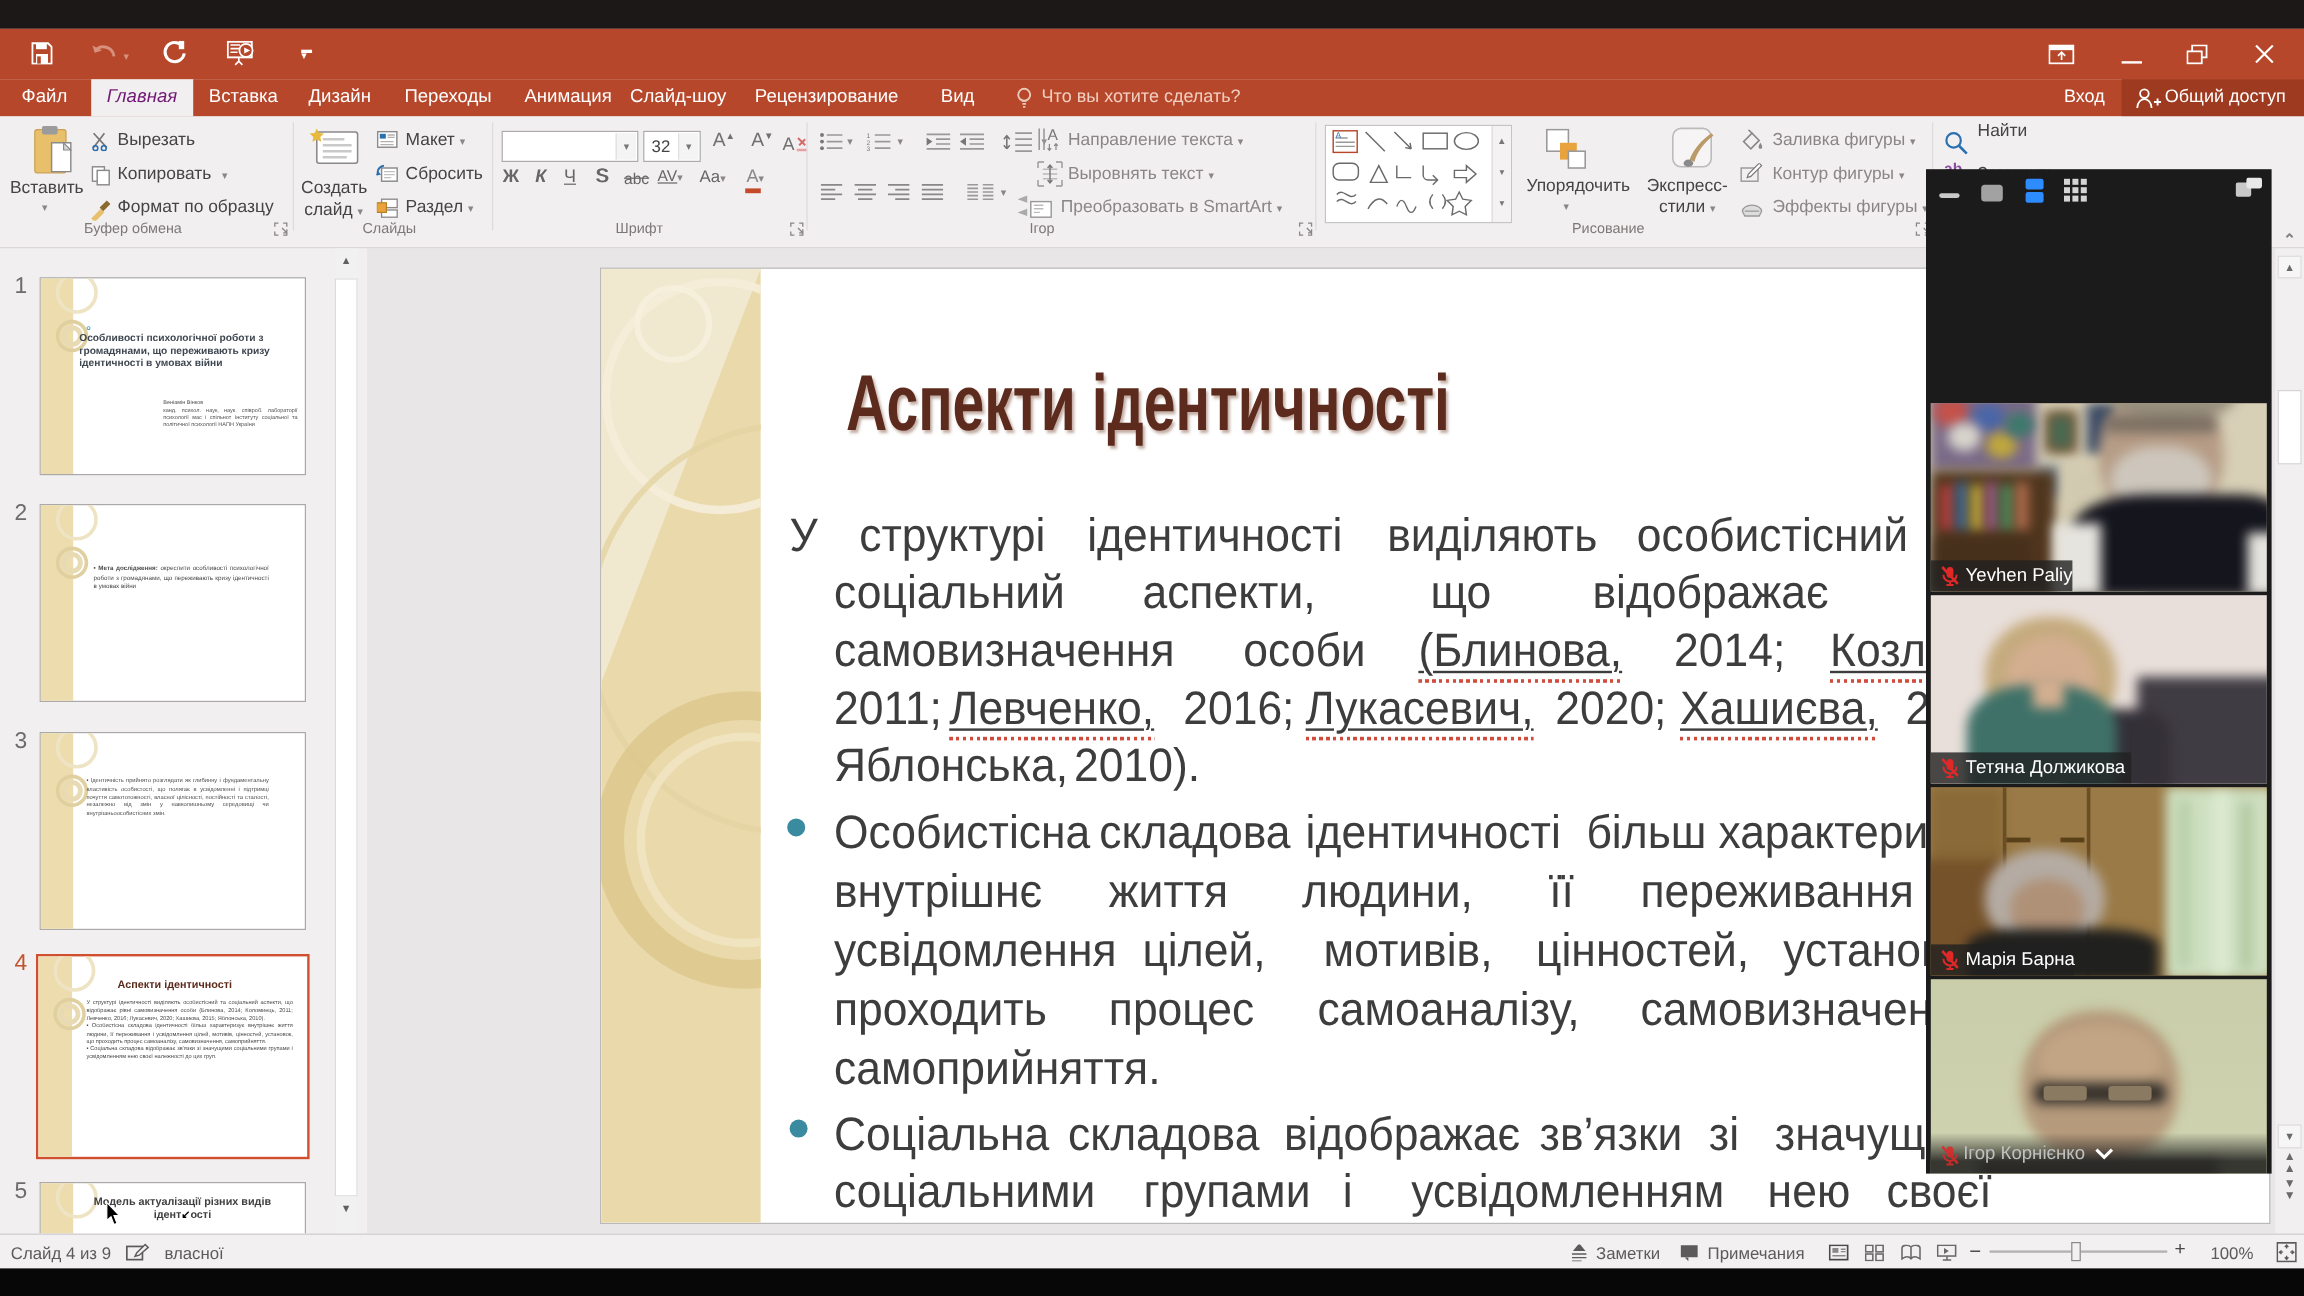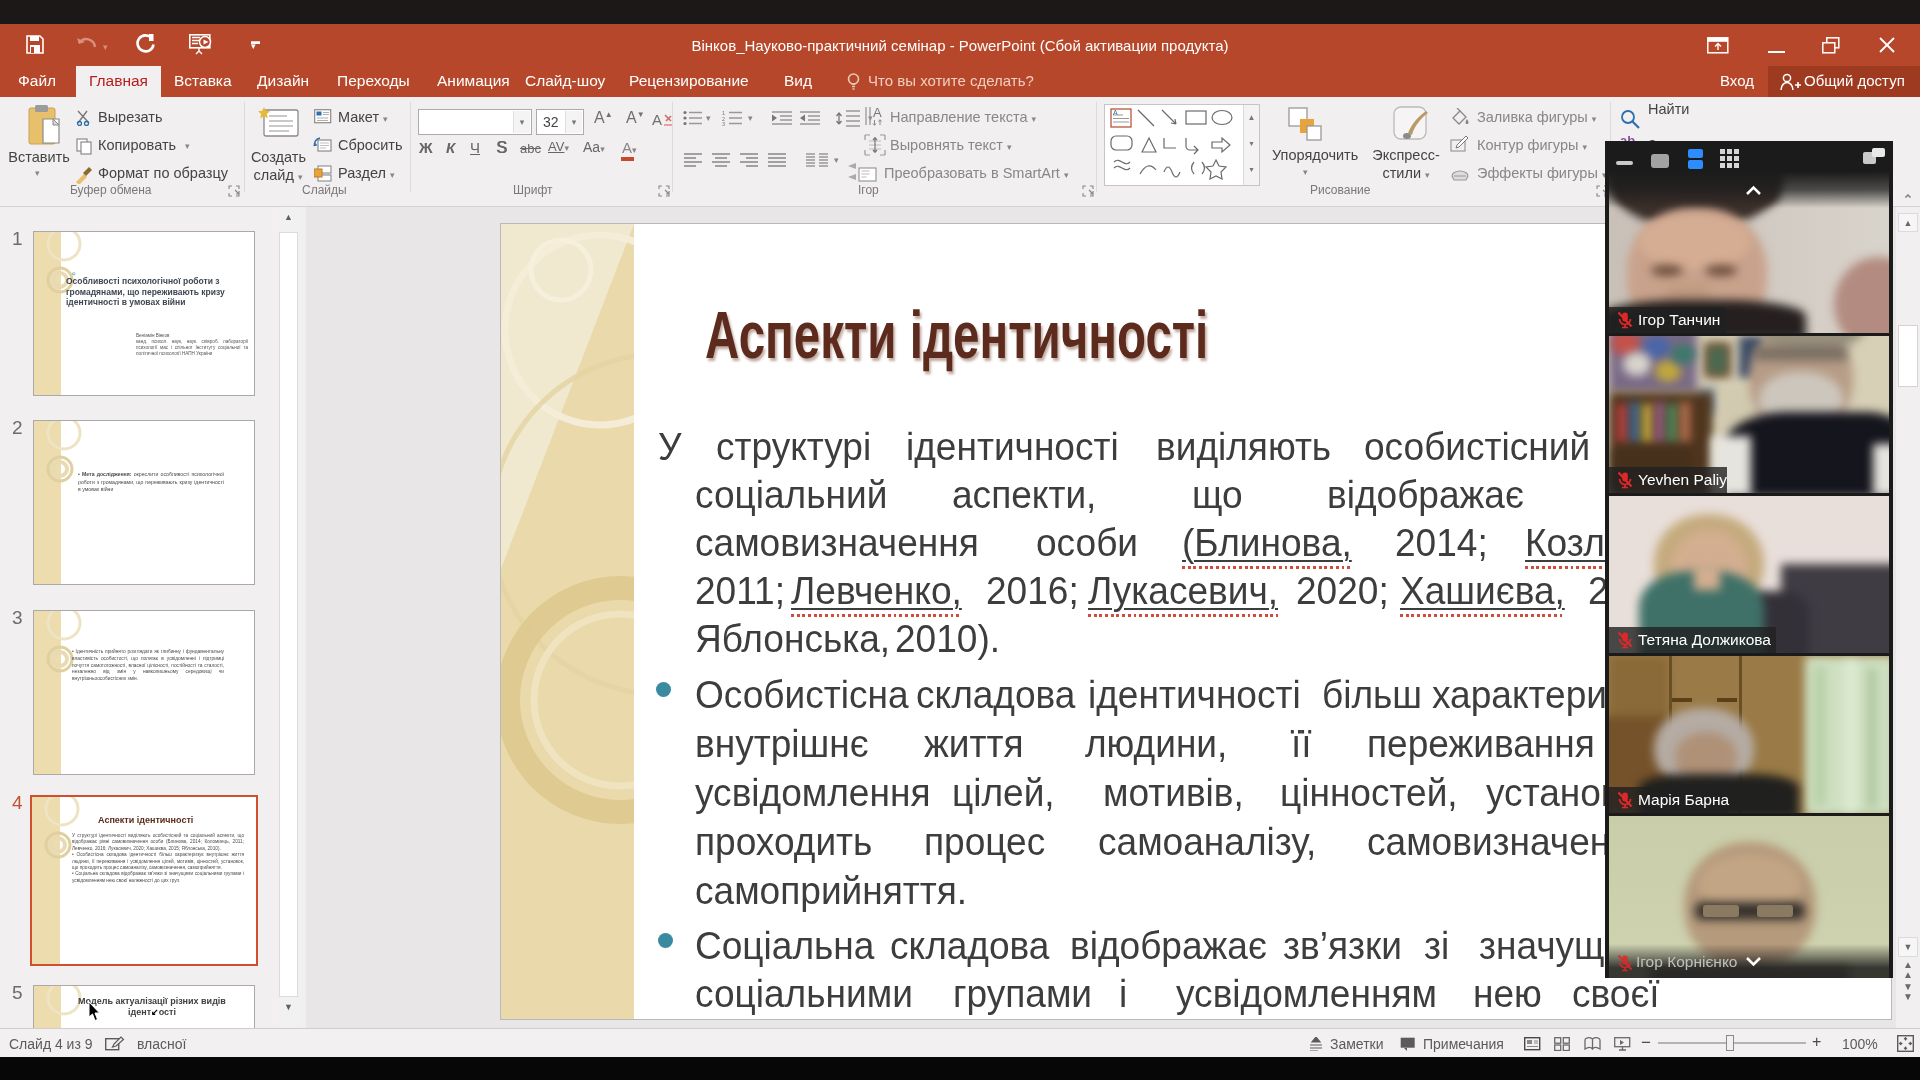--- a/index.html
+++ b/index.html
@@ -7,21 +7,21 @@
 #stage { position:relative; width:1920px; height:1080px; background:#e8e6e7; }
 .abs { position:absolute; }
 
 #topblack { left:0; top:0; width:1920px; height:24px; background:#1c1818; }
 
 #titlebar { left:0; top:24px; width:1920px; height:42px; background:#b7472a; color:#fff; }
 #titletext { left:0; top:13px; width:1920px; text-align:center; font-size:15px; color:#fff; }
 
 #tabrow { left:0; top:66px; width:1920px; height:31px; background:#b7472a; color:#fff; font-size:15.5px; }
 .tab { position:absolute; top:0; height:31px; line-height:30px; padding:0 13px; }
-.tab.active { background:#f2eff0; color:#b91c1c; }
+.tab.active { background:#f2eff0; color:#701a75;font-style:italic; }
 
 #ribbon { left:0; top:97px; width:1920px; height:110px; background:#f2eff0; border-bottom:1px solid #d5d2d3; color:#444; }
 .gsep { position:absolute; top:5px; width:1px; height:90px; background:#dcdadb; }
 .glabel { position:absolute; top:86px; font-size:12px; color:#7c7878; }
 .launch { position:absolute; width:12px; height:12px; }
 .launch svg { display:block; }
 .rt { position:absolute; font-size:14.5px; color:#444; white-space:nowrap; }
 .rtg { position:absolute; font-size:14.5px; color:#8a8687; white-space:nowrap; }
 .da { color:#8a8687; font-size:9px; }
 .ric { position:absolute; }
@@ -51,21 +51,20 @@
 .vlabel { position:absolute; left:0px; bottom:0px; height:26px; background:rgba(33,33,33,0.8); color:#fff; font-size:15.5px; line-height:26px; white-space:nowrap; }
 .vlabel span { margin-left:29px; }
 .micico { position:absolute; left:7px; bottom:4px; width:18px; height:18px; }
 </style>
 </head>
 <body>
 <div id="stage">
   <div class="abs" id="topblack"></div>
 
   <div class="abs" id="titlebar">
-    <div class="abs" id="titletext">Вінков_Науково-практичний семінар - PowerPoint (Сбой активации продукта)</div>
 
     <svg class="abs" style="left:26px;top:11px" width="18" height="19" viewBox="0 0 18 19">
       <path d="M1 1 h13 l3 3 v14 h-16 z" fill="none" stroke="#fff" stroke-width="1.6"></path>
       <rect x="4" y="10" width="10" height="8" fill="#fff"></rect>
       <rect x="5" y="12" width="3" height="6" fill="#b7472a"></rect>
       <rect x="4" y="1" width="9" height="5" fill="#fff"></rect>
     </svg>
 
     <svg class="abs" style="left:76px;top:13px" width="22" height="16" viewBox="0 0 22 16">
       <path d="M3 6 C8 -1 18 2 19 10" fill="none" stroke="#d8907e" stroke-width="2.4"></path>
@@ -575,43 +574,20 @@
         <i style="background:#d5d5d5"></i>
       <i style="background:#d5d5d5"></i>
         <i style="background:#d5d5d5"></i>
         <i style="background:#d5d5d5"></i>
     </div>
     <svg class="abs" style="left:258px;top:7px" width="22" height="20" viewBox="0 0 22 20">
       <rect x="0" y="4" width="13" height="12" rx="2" fill="#c9c9c9"></rect>
       <rect x="9" y="0" width="13" height="9" rx="2" fill="#e8e8e8"></rect>
     </svg>
 
-    <div class="vid" style="top:31px;height:161px;background:linear-gradient(90deg,#c9c0b8,#d8d3cb)">
-      <div class="vs" style="left:225px;top:85px;width:90px;height:95px;border-radius:50%;background:#b38b80"></div>
-      <div class="vs" style="left:-2px;top:-52px;width:176px;height:110px;border-radius:50%;background:#3b2f2a"></div>
-      <div class="vs" style="left:8px;top:-6px;width:162px;height:44px;border-radius:0 0 30% 30%;background:#3b2f2a"></div>
-      <div class="vs" style="left:18px;top:36px;width:140px;height:135px;border-radius:46%;background:#c9a28c"></div>
-      <div class="vs" style="left:30px;top:42px;width:112px;height:55px;border-radius:50%;background:#d5ad93"></div>
-      <div class="vs" style="left:42px;top:93px;width:32px;height:11px;border-radius:50%;background:#6a4c3a"></div>
-      <div class="vs" style="left:96px;top:93px;width:32px;height:11px;border-radius:50%;background:#6a4c3a"></div>
-      <div class="vs" style="left:58px;top:112px;width:42px;height:30px;background:#c09a80"></div>
-      <div class="vs" style="left:-8px;top:128px;width:205px;height:40px;border-radius:40% 40% 0 0;background:#25201f"></div>
-      <div class="abs" style="left:0;top:0;width:280px;height:36px;background:linear-gradient(#1c1c1c,#1c1c1cbb 50%,#1c1c1c00)"></div>
-      <svg class="abs" style="left:136px;top:13px" width="17" height="11" viewBox="0 0 17 11">
-          <path d="M2 9 L8.5 2.5 L15 9" stroke="#fff" stroke-width="2.6" fill="none"></path>
-        </svg>
-      <div class="vlabel" style="width:117px"><span>Ігор Танчин</span></div>
-      <svg class="micico" viewBox="0 0 18 18">
-          <g stroke="#e02828" stroke-width="1.7" fill="none">
-            <rect x="6.2" y="1.5" width="5.6" height="9" rx="2.8" fill="#e02828" stroke="none"></rect>
-            <path d="M3.5 8 a5.5 5.5 0 0 0 11 0 M9 13.5 V16 M6 16.5 h6"></path>
-            <path d="M2.5 1.5 L15.5 15.5" stroke-width="2.2"></path>
-          </g>
-        </svg>
-    </div>
 
     <div class="vid" style="top:195px;height:157px;background:#d7cfb6">
       <div class="vs" style="left:95px;top:6px;width:27px;height:36px;background:#7a5c3c"></div>
       <div class="vs" style="left:100px;top:11px;width:17px;height:26px;background:#486a52"></div>
       <div class="vs" style="left:130px;top:0px;width:28px;height:42px;background:#3c4c66"></div>
       <div class="vs" style="left:88px;top:52px;width:20px;height:26px;background:#8a9aa8"></div>
       <div class="vs" style="left:0px;top:-12px;width:88px;height:68px;background:#7a6a88"></div>
       <div class="vs" style="left:2px;top:-6px;width:30px;height:26px;border-radius:50%;background:#c4524a"></div>
       <div class="vs" style="left:34px;top:0px;width:28px;height:24px;border-radius:50%;background:#4a66a8"></div>
       <div class="vs" style="left:14px;top:16px;width:28px;height:24px;border-radius:50%;background:#d8d4cc"></div>

